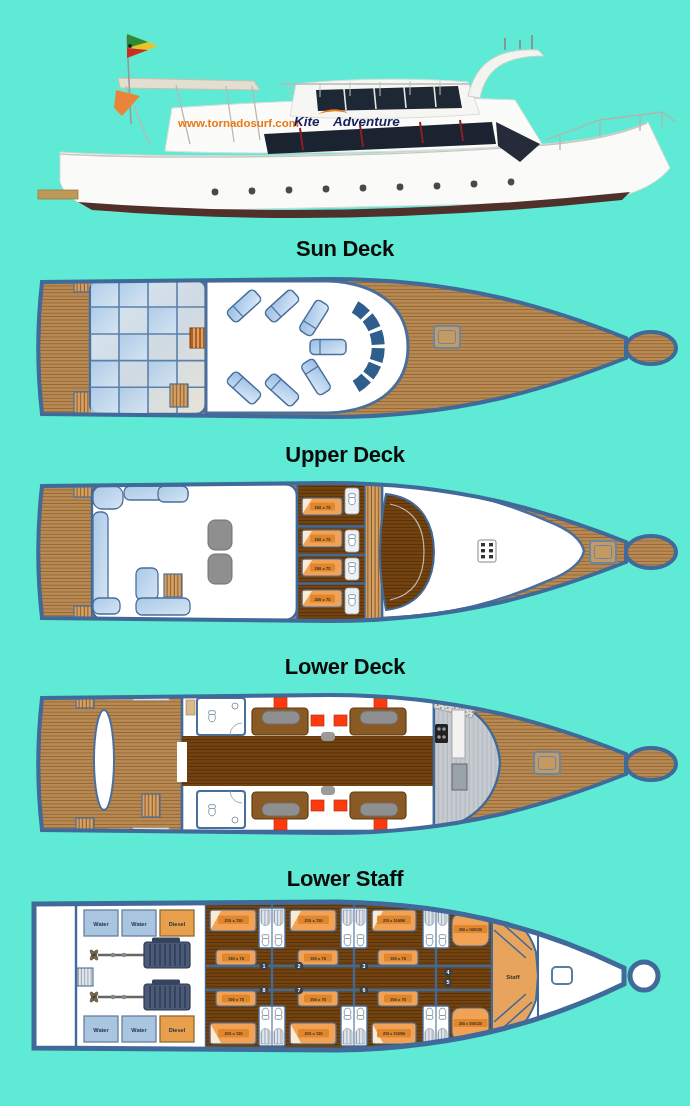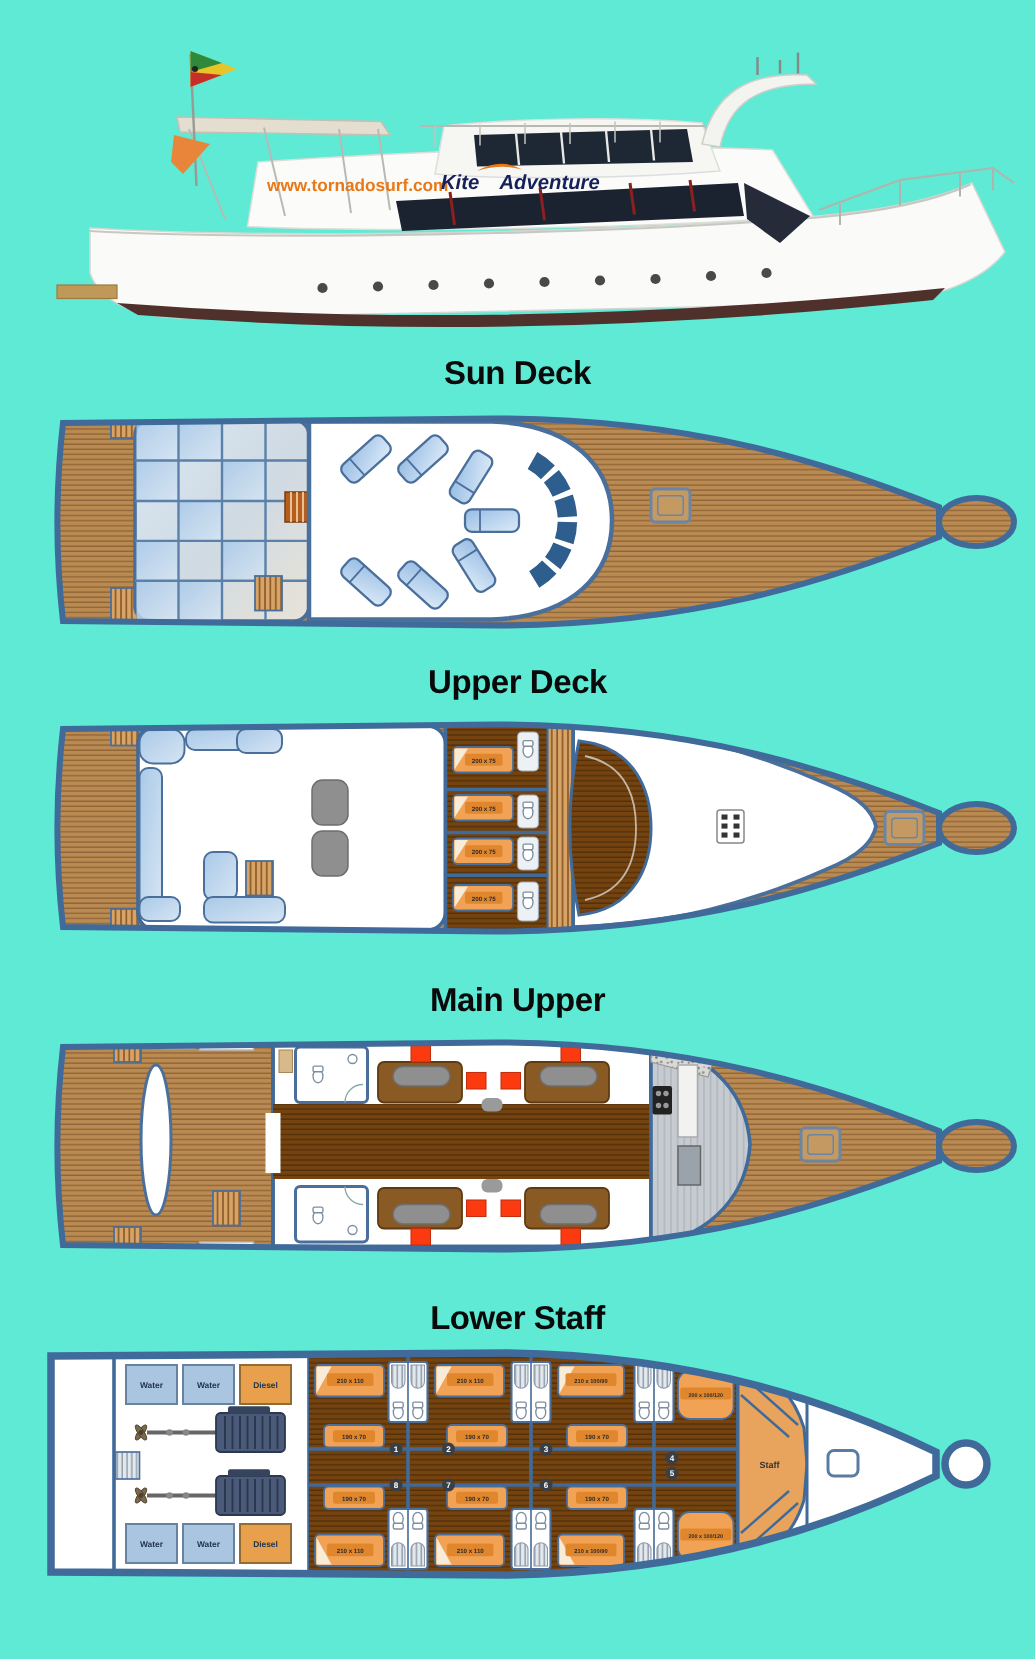--- a/index.html
+++ b/index.html
@@ -161,21 +161,21 @@
   <g>
     <text x="178" y="123" font-size="11.5" font-weight="bold" fill="#e87818">www.tornadosurf.com</text>
     <text x="294" y="122" font-size="13.5" font-weight="bold" font-style="italic" fill="#16205a">Kite</text>
     <path d="M318,110 q16,-9 30,-1 q-14,-4 -30,1 Z" fill="#e87818"></path>
     <text x="333" y="122" font-size="13.5" font-weight="bold" font-style="italic" fill="#16205a">Adventure</text>
   </g>
 </svg>
 
 <div class="deck-title" id="t-sun">Sun Deck</div>
 <div class="deck-title" id="t-upper">Upper Deck</div>
-<div class="deck-title" id="t-main">Main Upper</div>
+<div class="deck-title" id="t-main">Lower Deck</div>
 <div class="deck-title" id="t-lower">Lower Staff</div>
 
 <svg id="svg-sun" width="650" height="164" viewBox="0 0 650 164">
   <defs>
         <clipPath id="clipS">
           <path d="M12,16 C7,60 7,104 12,148 L300,151 C430,151 520,122 596,92 L596,72 C520,42 430,13 300,13 Z"></path>
         </clipPath>
       </defs>
   <ellipse cx="621" cy="82" rx="25" ry="16" fill="url(#pWood)" stroke="#3f6a99" stroke-width="4"></ellipse>
   <path d="M12,16 C7,60 7,104 12,148 L300,151 C430,151 520,122 596,92 L596,72 C520,42 430,13 300,13 Z" fill="url(#pWood)"></path>

